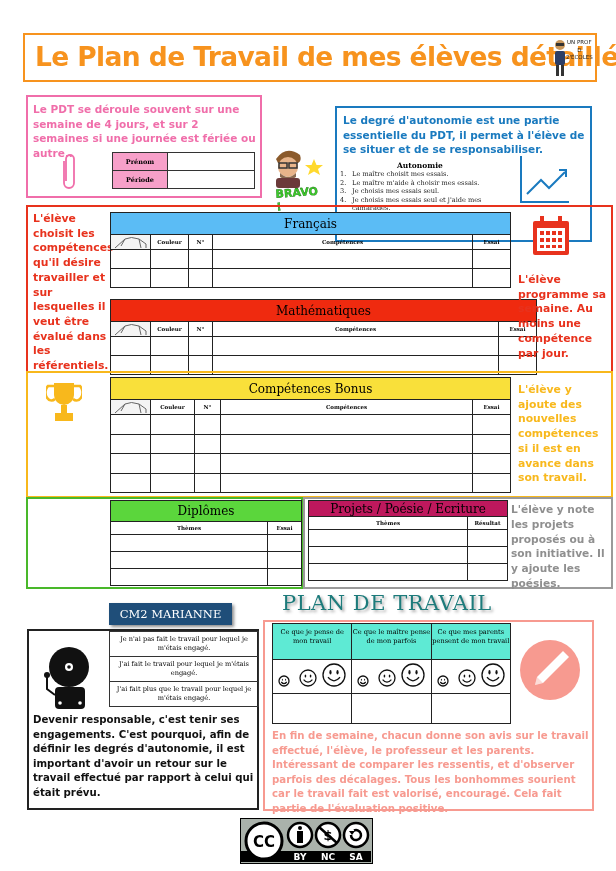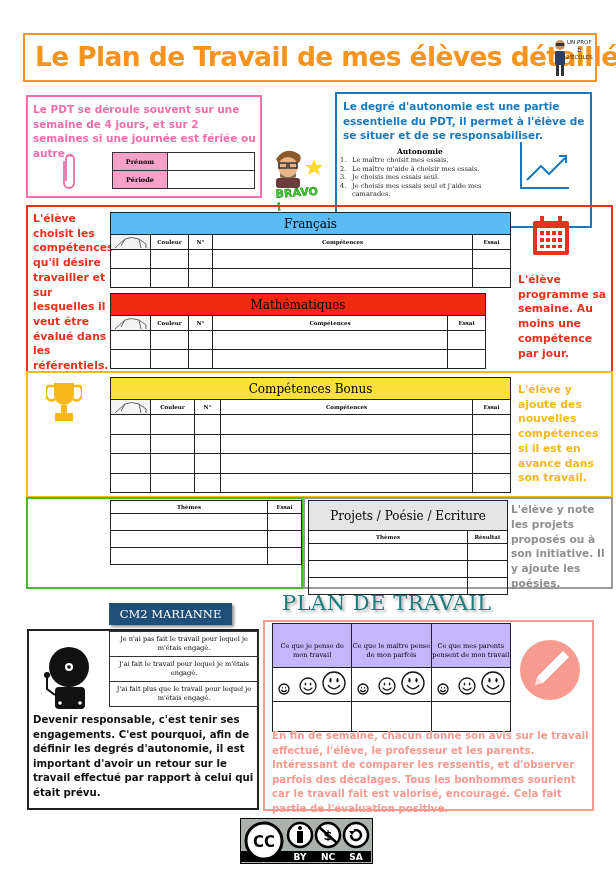--- a/index.html
+++ b/index.html
@@ -16,21 +16,21 @@
   #logo-text { position:absolute; left:13px; top:1px; font-size:5.5px; line-height:7.5px; text-align:center; font-family:"DejaVu Sans", sans-serif; color:#222; }
 
   
   #pink-box { left: 26px; top: 95px; width: 236px; height: 103px; border: 2px solid #f06eaa; }
   .pink-text { color: #f06eaa; font-size: 10.5px; line-height: 14.5px; font-weight: bold; }
   #id-table { left: 84px; top: 55px; width: 143px; border-collapse: collapse; }
   #id-table td { border: 1.2px solid #333; height: 18px; font-size: 6.5px; font-family: "DejaVu Serif", serif; font-weight: bold; text-align: center; }
   #id-table td.lab { background: #f7a0c9; width: 55px; }
 
   
-  #blue-box { left: 335px; top: 92px; width: 257px; height: 136px; border: 2px solid #1a7abf; }
+  #blue-box { left: 335px; top: 106px; width: 257px; height: 136px; border: 2px solid #1a7abf; }
   .blue-text { color: #1a7abf; font-size: 10.5px; line-height: 14.5px; font-weight: bold; }
   #auto-title { font-family:"DejaVu Serif", serif; font-size: 7.5px; font-weight:bold; }
   #auto-list { font-family:"DejaVu Serif", serif; font-size: 6.6px; line-height: 8.6px; color:#222; }
   #auto-list li { list-style: none; display:flex; }
   #auto-list li span.n { width: 12px; flex: none; }
 
   
   #red-box { left: 26px; top: 205px; width: 587px; height: 168px; border: 2px solid #e8321d; }
   .red-text { color: #e8321d; font-size: 10.8px; line-height: 14.7px; font-weight: bold; }
 
@@ -56,21 +56,21 @@
   #black-box { left: 27px; top: 629px; width: 232px; height: 181px; border: 2px solid #222; }
   #eng-table { left: 80px; top: 0px; width: 150px; border-collapse: collapse; }
   #eng-table td { border: 1.2px solid #333; font-family:"DejaVu Serif", serif; font-size: 6.6px; line-height: 8.6px; text-align:center; height: 25px; padding: 1px 3px; }
   .black-text { color: #111; font-size: 10.2px; line-height: 14.6px; font-weight: bold; }
 
   
   #pdt-title { left: 282px; top: 591px; font-family: "DejaVu Serif", serif; font-size: 21px; color: #1d7b7b; letter-spacing: 0.5px; text-shadow: 2px 2px 3px rgba(0,0,0,0.35); white-space:nowrap; }
   #salmon-box { left: 263px; top: 620px; width: 331px; height: 191px; border: 2px solid #f79a90; }
   #smiley-table { left: 7px; top: 1px; width: 239px; border-collapse: collapse; }
   #smiley-table td { border: 1.3px solid #222; width: 33.33%; font-family:"DejaVu Serif", serif; font-size: 6.6px; line-height: 8.6px; text-align:center; }
-  #smiley-table tr.h td { background: #c4b5fd; height: 44px; vertical-align: top; padding-top: 18px; }
+  #smiley-table tr.h td { background: #5eead4; height: 36px; vertical-align: top; padding-top: 4px; }
   #smiley-table tr.s td { height: 34px; }
   #smiley-table tr.e td { height: 30px; }
   .salmon-text { color: #f79a90; font-size: 10.2px; line-height: 14.6px; font-weight: bold; }
 
   #cc { left: 240px; top: 818px; width: 133px; height: 46px; background: #aab2ab; border: 1.5px solid #000; }
 </style>
 </head>
 <body>
 
 <div class="abs" id="title-box">
@@ -180,21 +180,21 @@
     <tr style="height:19px;">
           <td></td>
           <td></td>
           <td></td>
           <td></td>
           <td></td>
         </tr>
   </tbody>
     </table>
 
-  <table class="grid" style="left:82px;top:86px;width:376px;">
+  <table class="grid" style="left:82px;top:92px;width:427px;">
     <tbody>
         <tr>
       <td colspan="5" class="head serif" style="background:#ef2a0f;">Mathématiques</td>
     </tr>
     <tr style="height:15px;">
       <td style="width:40px;background:#f4f4f4;">
         <svg class="belt" width="36" height="13" viewBox="0 0 36 13">
               <path d="M2 12 L12 3 Q18 0 26 3 L33 8 V12 M12 3 L8 10 M26 3 L28 12" fill="none" stroke="#666" stroke-width="1"></path>
             </svg>
       </td>
@@ -296,20 +296,23 @@
           <td></td>
         </tr>
   </tbody>
     </table>
   <div class="abs sans yellow-text" style="left:490px;top:10px;width:92px;">L'élève y ajoute des nouvelles compétences si il est en avance dans son travail.</div>
 </div>
 
 <div class="abs" id="green-box">
   <table class="grid" style="left:82px;top:1px;width:192px;">
     <tbody>
+        <tr>
+      <td colspan="2" class="head serif" style="background:#5bd63c;height:21px;">Diplômes</td>
+    </tr>
     <tr style="height:13px;">
       <td>Thèmes</td>
       <td style="width:34px;">Essai</td>
     </tr>
     <tr style="height:17px;">
           <td></td>
           <td></td>
         </tr>
     <tr style="height:17px;">
           <td></td>
@@ -320,21 +323,21 @@
           <td></td>
         </tr>
   </tbody>
     </table>
 </div>
 
 <div class="abs" id="grey-box">
   <table class="grid" style="left:3px;top:1px;width:200px;">
     <tbody>
         <tr>
-      <td colspan="2" class="head serif" style="background:#e5e5e5;height:30px;">Projets / Poésie / Ecriture</td>
+      <td colspan="2" class="head serif" style="background:#be185d;height:16px;">Projets / Poésie / Ecriture</td>
     </tr>
     <tr style="height:13px;">
       <td>Thèmes</td>
       <td style="width:40px;">Résultat</td>
     </tr>
     <tr style="height:17px;">
           <td></td>
           <td></td>
         </tr>
     <tr style="height:17px;">

